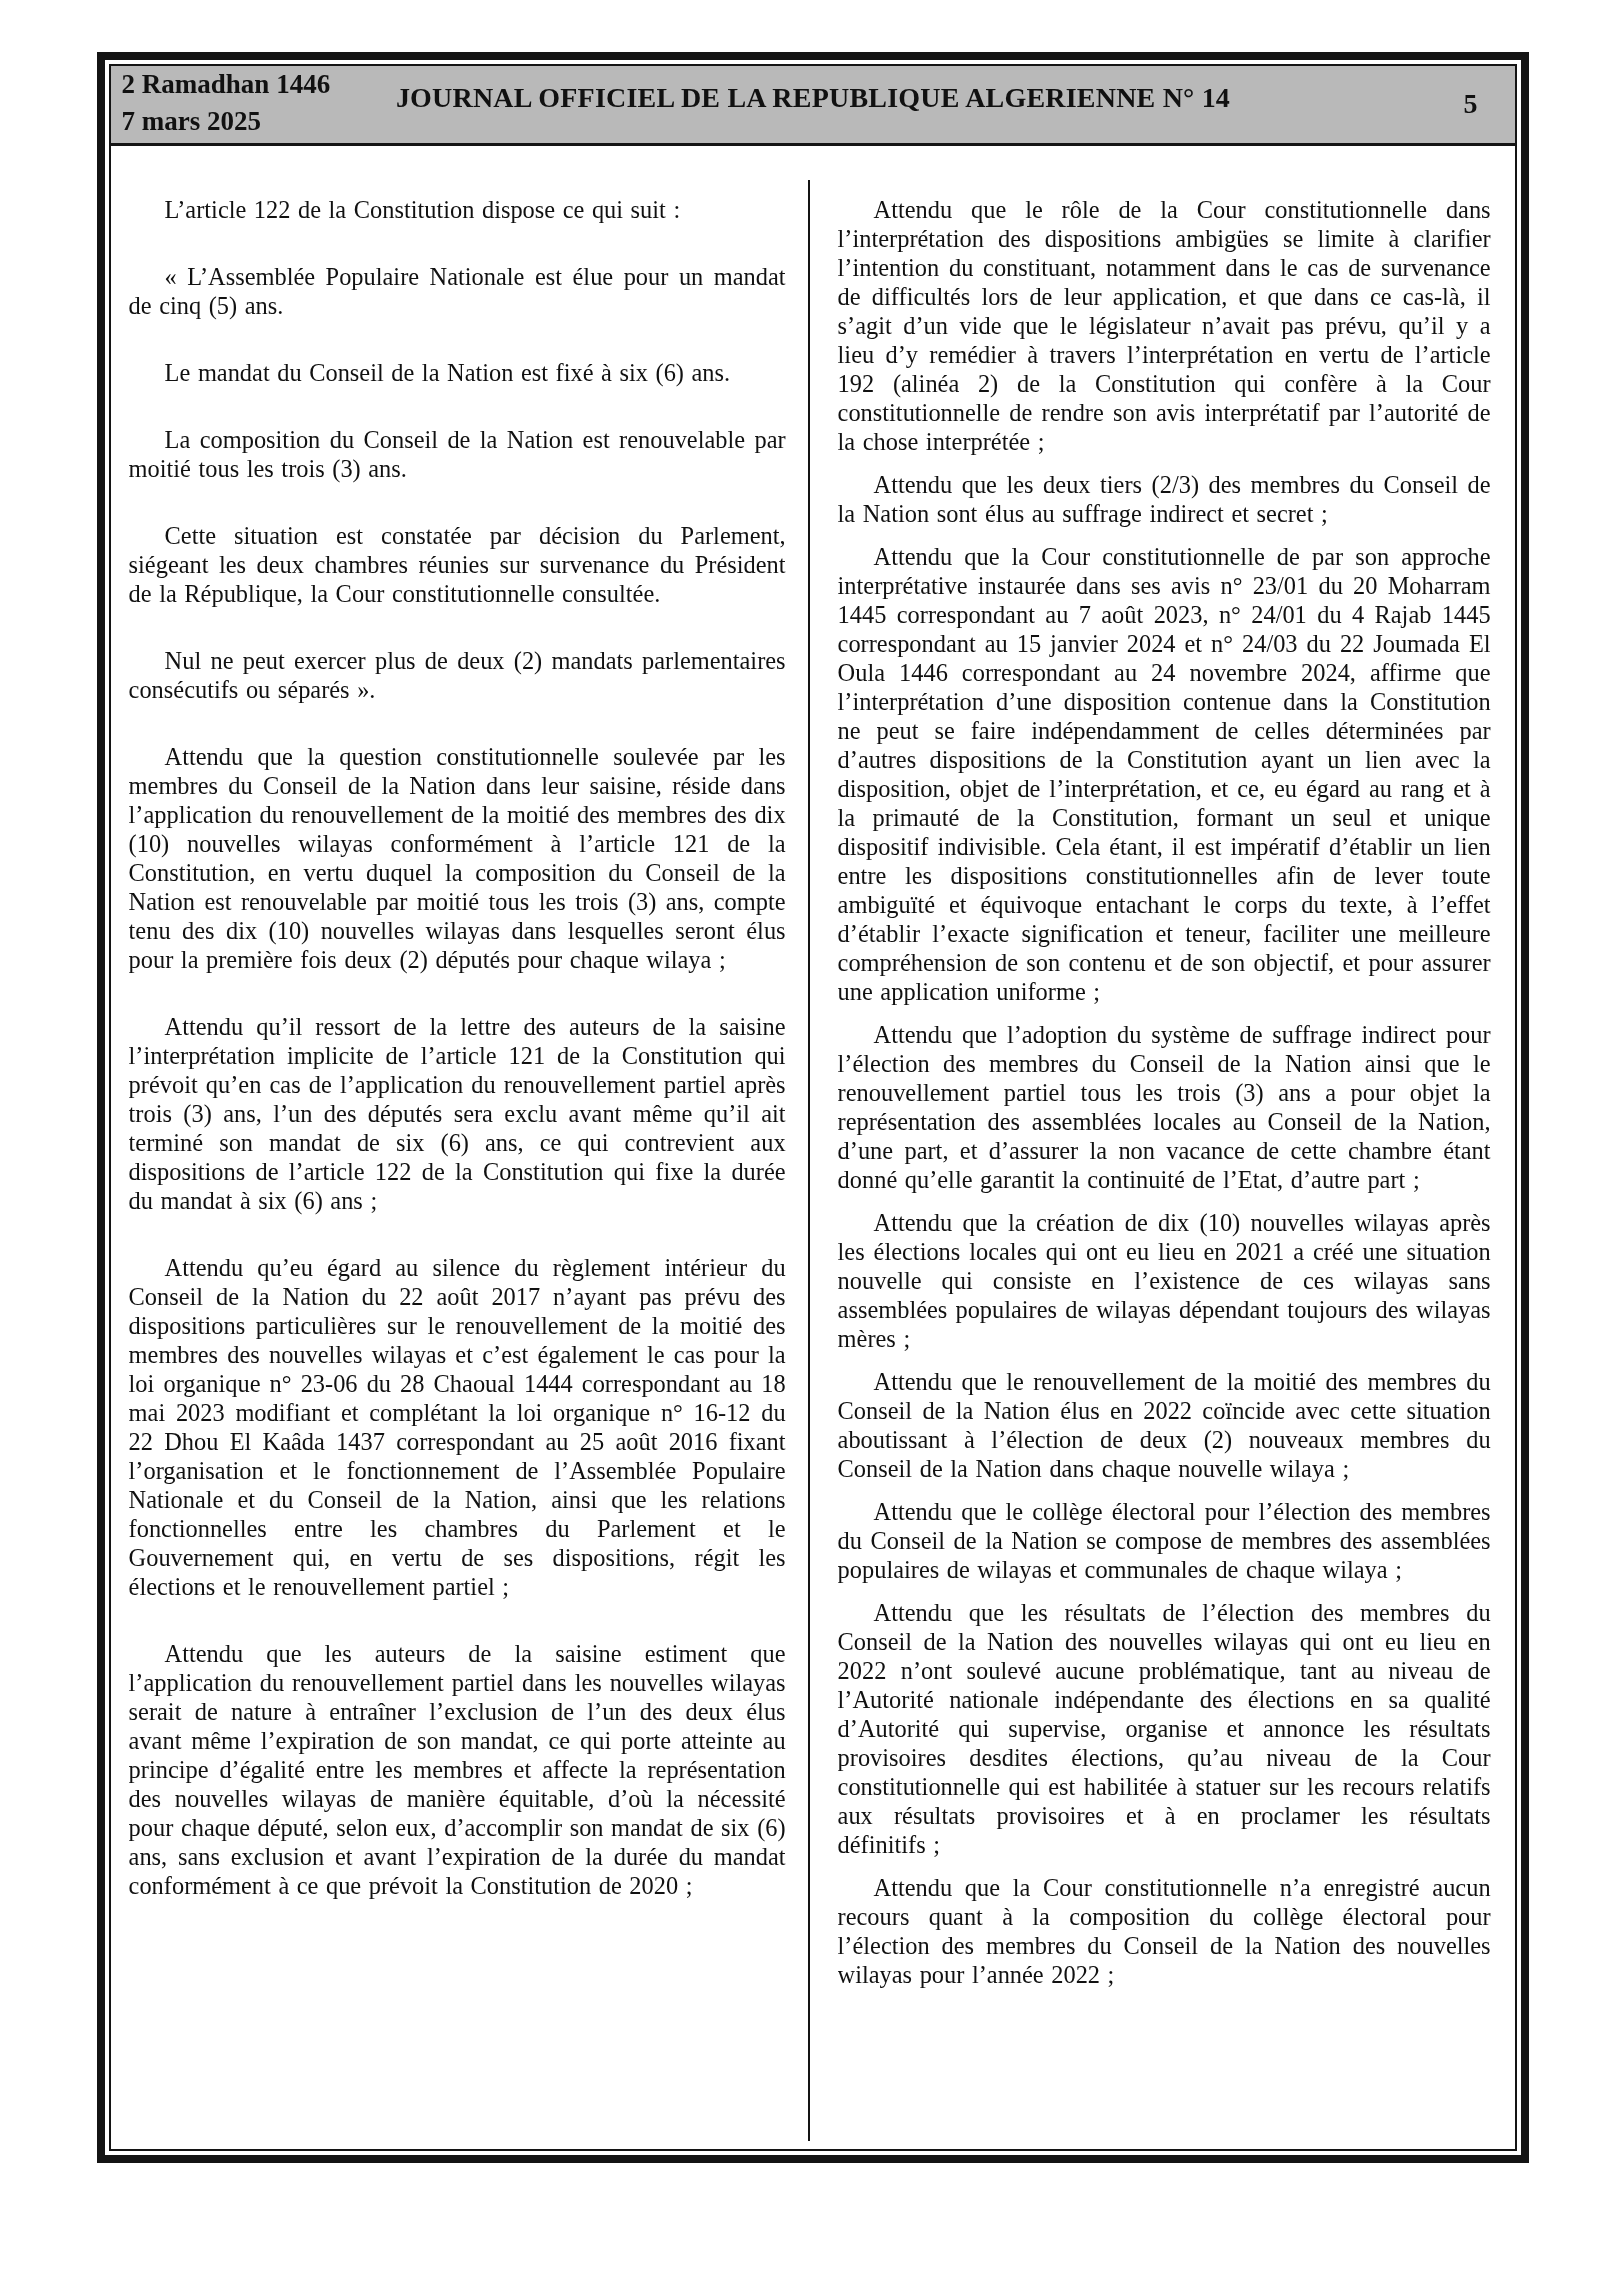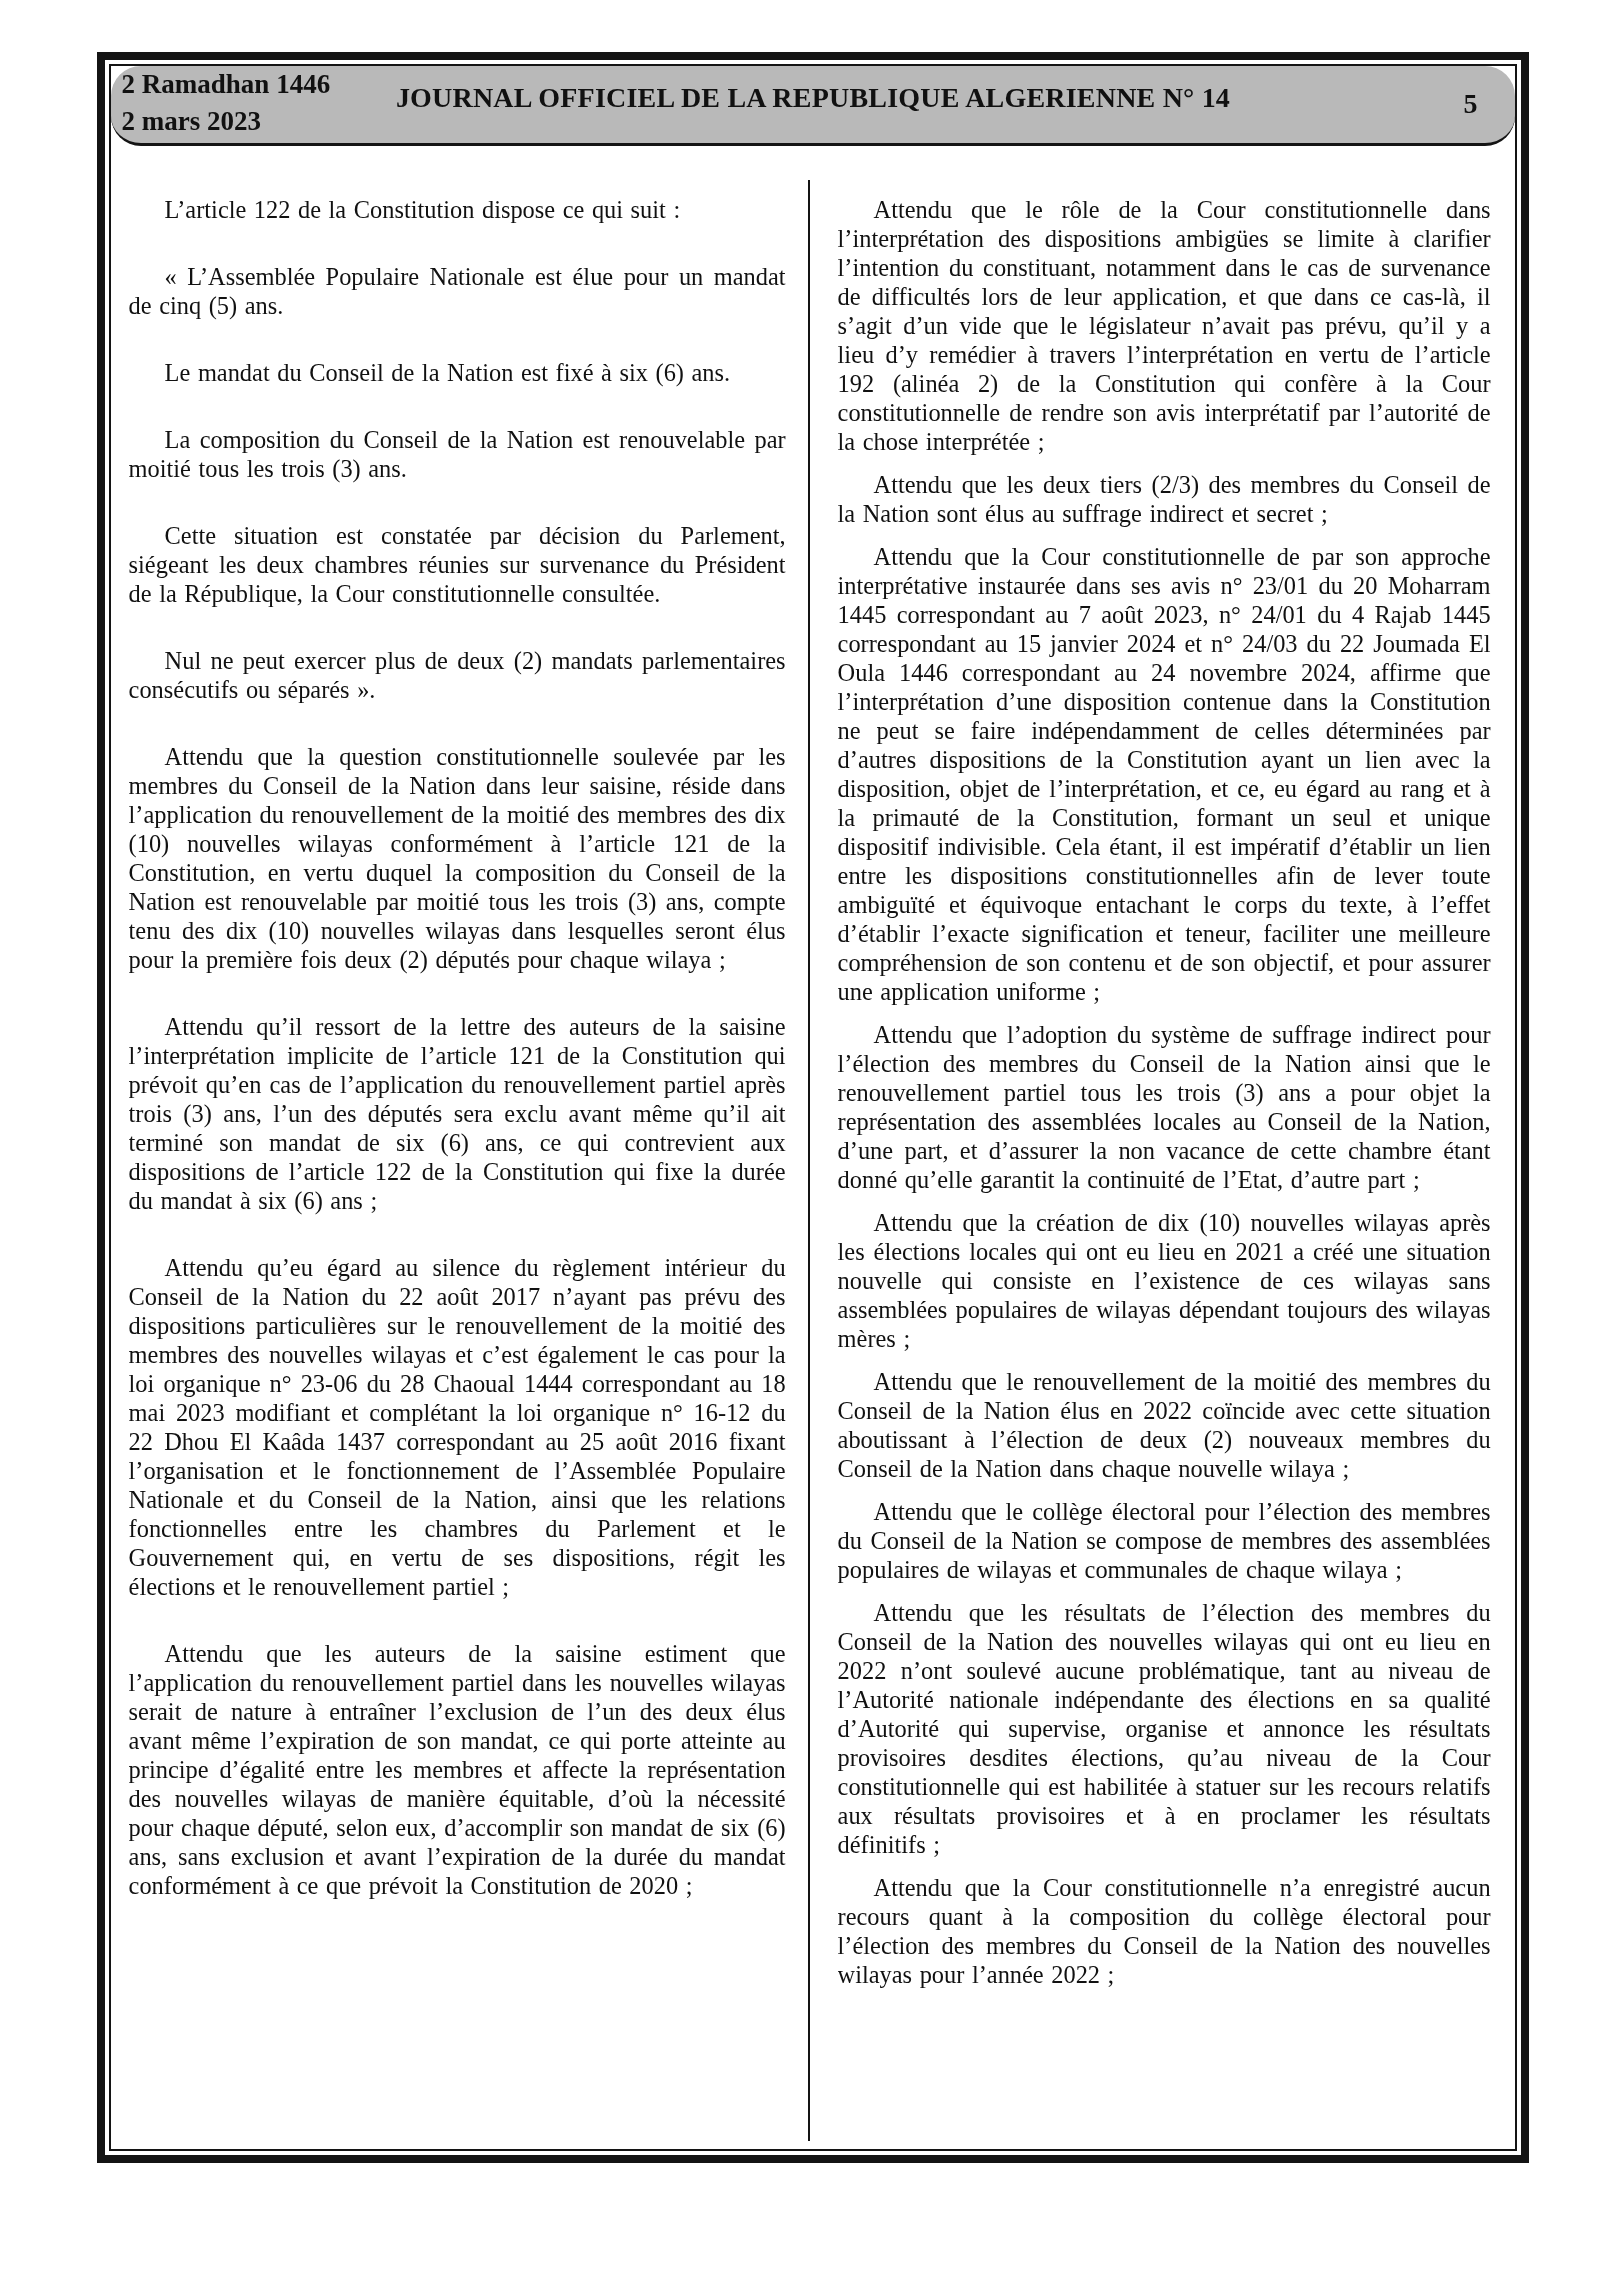--- a/index.html
+++ b/index.html
@@ -16,21 +16,20 @@
   .frame-inner {
     position:absolute; top:3.6px; left:3.6px; right:3.6px; bottom:3.6px;
     border:2.7px solid var(--ink,#141414); box-sizing:border-box;
   }
   
   .masthead {
     position:absolute; top:0; left:0; right:0; height:80px;
     background:var(--masthead-bg,#b9b9b9);
     border-bottom:3.6px solid var(--ink,#141414);
     box-sizing:border-box;
-    border-radius:30px;
   }
   .masthead-dates {
     position:absolute; left:11px; top:0.9px;
     font-weight:bold; font-size:27px; line-height:37px; white-space:nowrap;
   }
   .masthead-title {
     position:absolute; left:163px; right:163px; top:0; height:64px;
     display:flex; align-items:center; justify-content:center;
     font-weight:bold; font-size:28px; letter-spacing:0.2px; text-align:center;
   }
@@ -61,21 +60,21 @@
 </head>
 <body>
 
 <div class="page">
   <div class="frame">
     <div class="frame-inner">
 
       <header class="masthead">
         <div class="masthead-dates">
           <div>2 Ramadhan 1446</div>
-          <div>2 mars 2023</div>
+          <div>7 mars 2025</div>
         </div>
         <div class="masthead-title">JOURNAL OFFICIEL DE LA REPUBLIQUE ALGERIENNE N° 14</div>
         <div class="masthead-page">5</div>
       </header>
 
       <main class="columns">
         <section class="col col-left">
             <p>L’article 122 de la Constitution dispose ce qui suit&nbsp;:</p>
             <p>«&nbsp;L’Assemblée Populaire Nationale est élue pour un mandat de cinq (5) ans.</p>
             <p>Le mandat du Conseil de la Nation est fixé à six (6) ans.</p>

